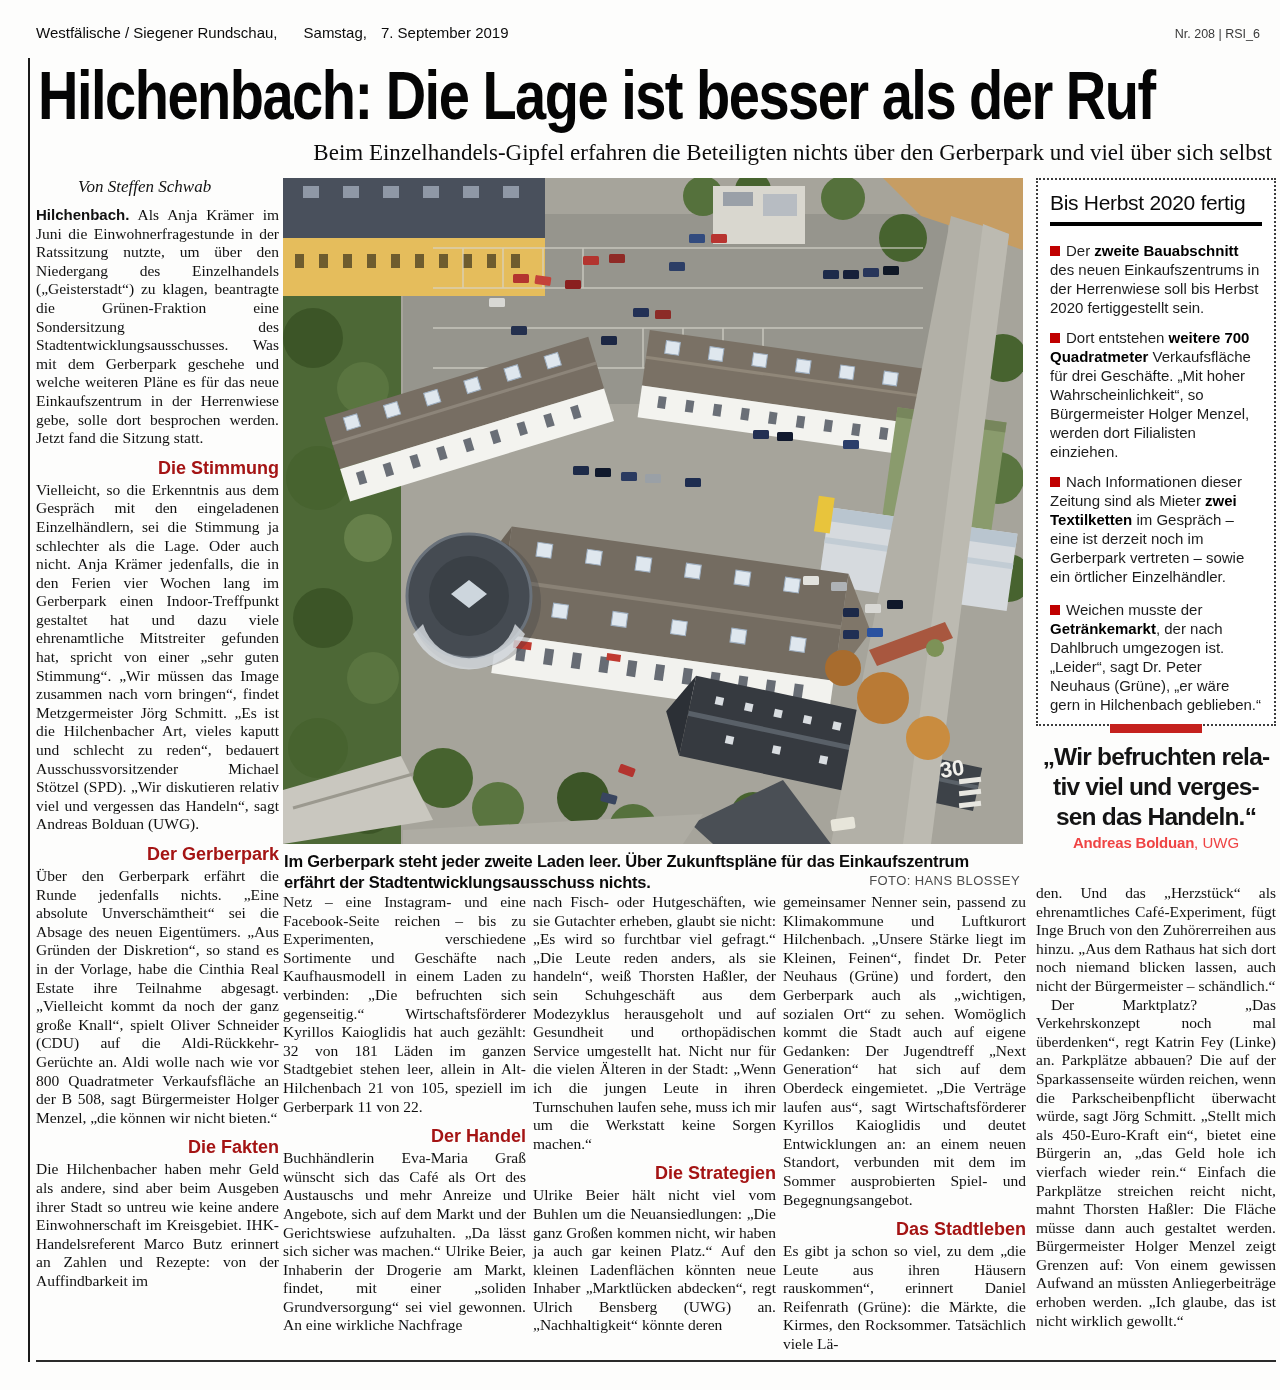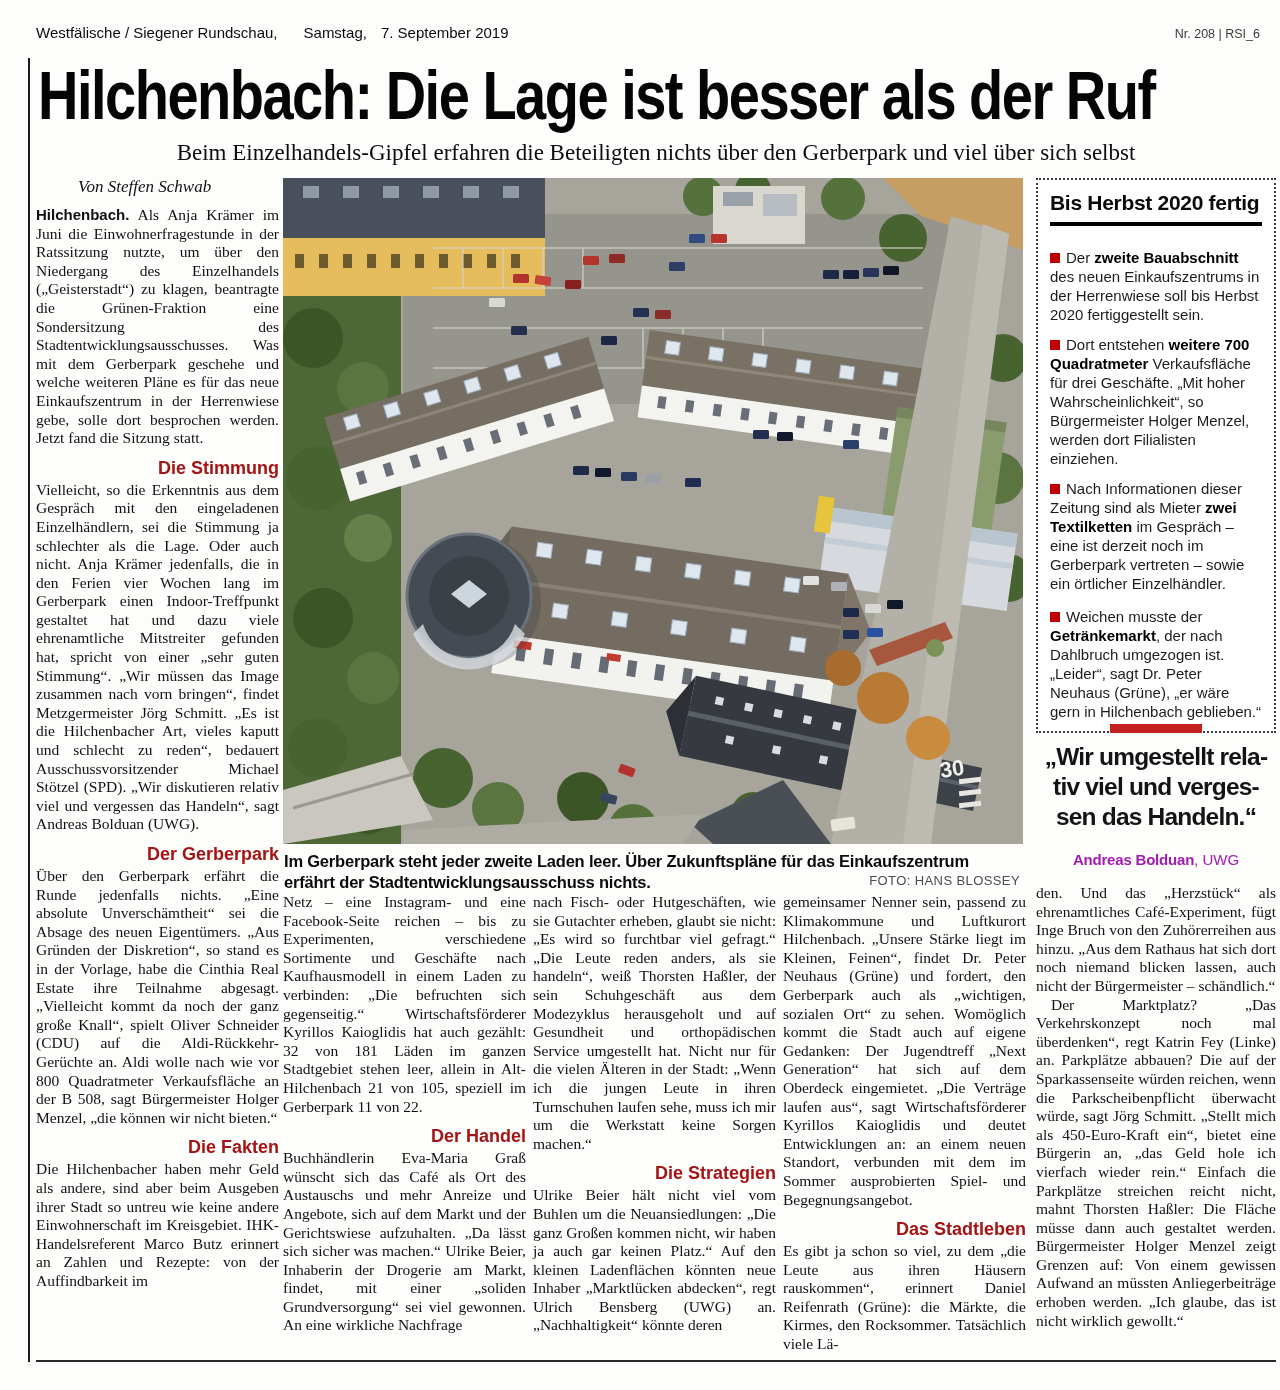--- a/index.html
+++ b/index.html
@@ -20,21 +20,21 @@
   .masthead-right{right:20px;top:27px;font-family:"Liberation Sans",sans-serif;font-size:12.5px;color:#3a3a3a;}
 
   
   .vrule{left:28px;top:58px;width:2px;height:1304px;background:#1b1b1b;}
   .bottomrule{left:36px;top:1360px;width:1240px;height:2px;background:#2a2a2a;}
 
   
   .headline{left:38px;top:62px;width:1238px;font-family:"Liberation Sans",sans-serif;
     font-weight:bold;font-size:56px;line-height:56px;letter-spacing:-1.5px;color:#050505;
     transform:scaleY(1.22);transform-origin:top left;white-space:nowrap;}
-  .subheadline{left:40px;top:140px;width:1232px;text-align:center;font-size:23px;color:#0d0d0d;}
+  .subheadline{left:40px;top:140px;width:1232px;text-align:right;font-size:23px;color:#0d0d0d;}
   .byline{left:37px;top:177px;font-size:17px;font-style:italic;color:#111;margin-left:41px;}
 
   
   .col{width:243px;font-size:15.5px;line-height:18.6px;text-align:justify;color:#101010;}
   .col p{margin:0;}
   .lead-in{font-family:"Liberation Sans",sans-serif;font-weight:bold;font-size:15px;}
   .sec-h{font-family:"Liberation Sans",sans-serif;font-weight:bold;font-size:18px;
     color:var(--accent);margin:10px 0 3px;line-height:20px;text-align:right;}
   .indent{text-indent:15px;}
   .col1{left:36px;top:206px;}
@@ -47,33 +47,33 @@
   .photo{left:283px;top:178px;width:740px;height:666px;background:#a6a49b;overflow:hidden;}
   .photo svg{display:block;}
   .caption{left:284px;top:851px;width:738px;font-family:"Liberation Sans",sans-serif;
     font-weight:bold;font-size:16.5px;line-height:21px;color:#0b0b0b;letter-spacing:-0.2px;}
   .credit{position:absolute;right:2px;bottom:2px;font-weight:normal;font-size:13px;
     color:#4c4c4c;letter-spacing:0.4px;}
 
   
   .infobox{left:1036px;top:178px;width:240px;border:2px dotted #3c3c3c;padding:11px 12px 10px;
     font-family:"Liberation Sans",sans-serif;background:#fff;}
-  .infobox-title{font-size:21px;font-weight:bold;color:#0a0a0a;padding-bottom:7px;
-    border-bottom:4px solid #000;margin-bottom:22px;letter-spacing:-0.3px;}
+  .infobox-title{font-size:21px;font-weight:normal;color:#0a0a0a;padding-bottom:7px;
+    border-bottom:4px solid #000;margin-bottom:15px;letter-spacing:-0.3px;}
   .infobox-item{font-size:15px;line-height:19px;color:#1c1c1c;margin-bottom:11px;}
   .infobox-item:last-child{margin-bottom:0;margin-top:14px;}
   .infobox-item b{color:#000;}
   .bullet{display:inline-block;width:10px;height:10px;background:var(--bullet);margin-right:6px;}
 
   
   .pullquote{left:1036px;top:724px;width:240px;text-align:center;font-family:"Liberation Sans",sans-serif;}
   .pq-bar{width:92px;height:9px;background:var(--qbar);margin:0 auto 9px;}
   .pq-line{font-size:24.5px;line-height:30px;font-weight:bold;color:#141414;
     letter-spacing:-0.8px;white-space:nowrap;}
-  .pq-attr{margin-top:19px;font-size:15px;color:#a21caf;}
+  .pq-attr{margin-top:2px;font-size:15px;color:#ef4444;}
   .pq-attr b{letter-spacing:-0.2px;}
 </style>
 </head>
 <body>
 
 <div class="abs masthead-left">
   <span>Westfälische / Siegener Rundschau,</span><span class="sep"></span><span>Samstag,</span><span class="sep2"></span><span>7. September 2019</span>
 </div>
 <div class="abs masthead-right">Nr. 208 | RSI_6</div>
 
@@ -370,21 +370,21 @@
   <div>
       <div class="infobox-item"><span class="bullet"></span><span>Der </span><b>zweite Bauabschnitt</b><span> des neuen Einkaufszentrums in der Herrenwiese soll bis Herbst 2020 fertiggestellt sein.</span></div>
       <div class="infobox-item"><span class="bullet"></span><span>Dort entstehen </span><b>weitere 700 Quadratmeter</b><span> Verkaufsfläche für drei Geschäfte. „Mit hoher Wahrscheinlichkeit“, so Bürgermeister Holger Menzel, werden dort Filialisten einziehen.</span></div>
       <div class="infobox-item"><span class="bullet"></span><span>Nach Informationen dieser Zeitung sind als Mieter </span><b>zwei Textilketten</b><span> im Gespräch – eine ist derzeit noch im Gerberpark vertreten – sowie ein örtlicher Einzelhändler.</span></div>
       <div class="infobox-item"><span class="bullet"></span><span>Weichen musste der </span><b>Getränkemarkt</b><span>, der nach Dahlbruch umgezogen ist. „Leider“, sagt Dr. Peter Neuhaus (Grüne), „er wäre gern in Hilchenbach geblieben.“</span></div>
     </div>
 </div>
 
 <div class="abs pullquote">
   <div class="pq-bar"></div>
-  <div class="pq-line">„Wir umgestellt rela-</div>
+  <div class="pq-line">„Wir befruchten rela-</div>
   <div class="pq-line">tiv viel und verges-</div>
   <div class="pq-line">sen das Handeln.“</div>
   <div class="pq-attr"><b>Andreas Bolduan</b><span>, UWG</span></div>
 </div>
 
 <div class="abs col col2">
   <p>Netz – eine Instagram- und eine Facebook-Seite reichen – bis zu Experimenten, verschiedene Sortimente und Geschäfte nach Kaufhausmodell in einem Laden zu verbinden: „Die befruchten sich gegenseitig.“ Wirtschaftsförderer Kyrillos Kaioglidis hat auch gezählt: 32 von 181 Läden im ganzen Stadtgebiet stehen leer, allein in Alt-Hilchenbach 21 von 105, speziell im Gerberpark 11 von 22.</p>
   <h3 class="sec-h">Der Handel</h3>
   <p>Buchhändlerin Eva-Maria Graß wünscht sich das Café als Ort des Austauschs und mehr Anreize und Angebote, sich auf dem Markt und der Gerichtswiese aufzuhalten. „Da lässt sich sicher was machen.“ Ulrike Beier, Inhaberin der Drogerie am Markt, findet, mit einer „soliden Grundversorgung“ sei viel gewonnen. An eine wirkliche Nachfrage</p>
 </div>

